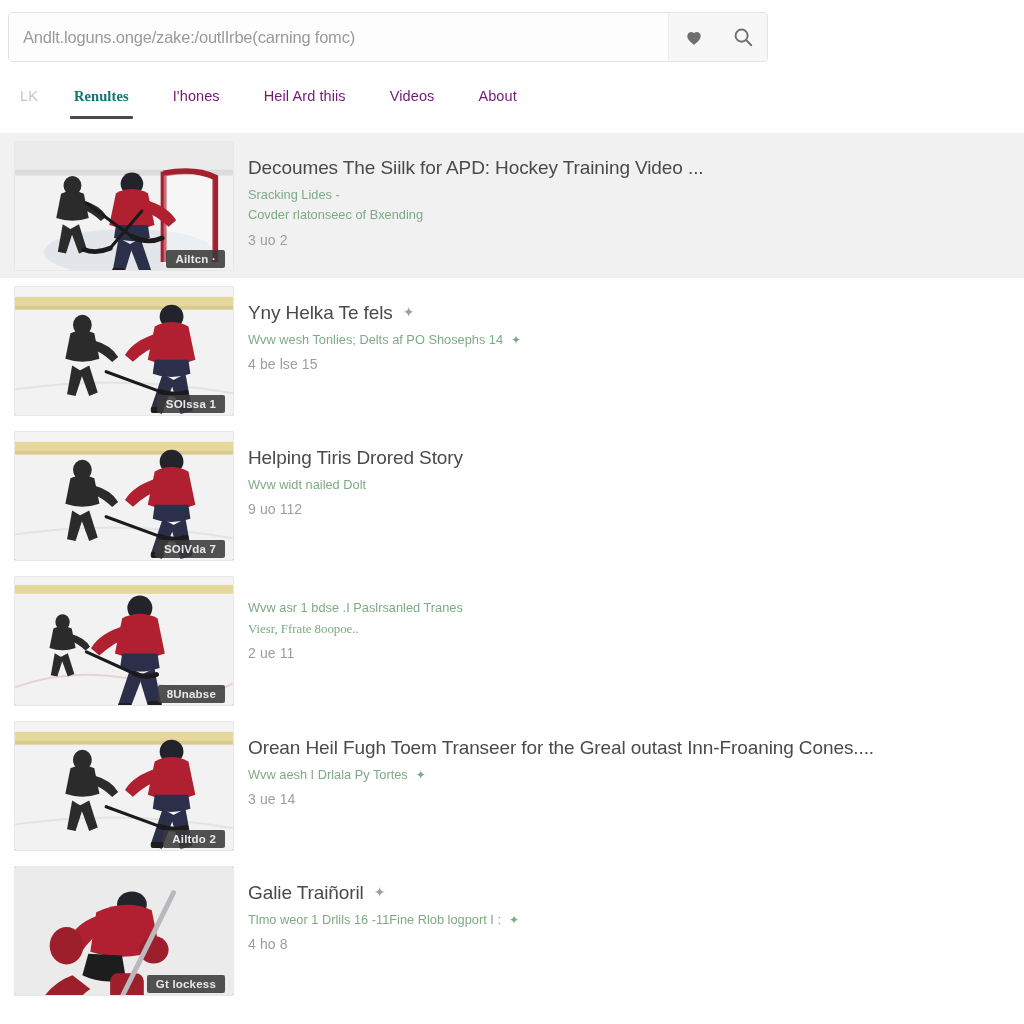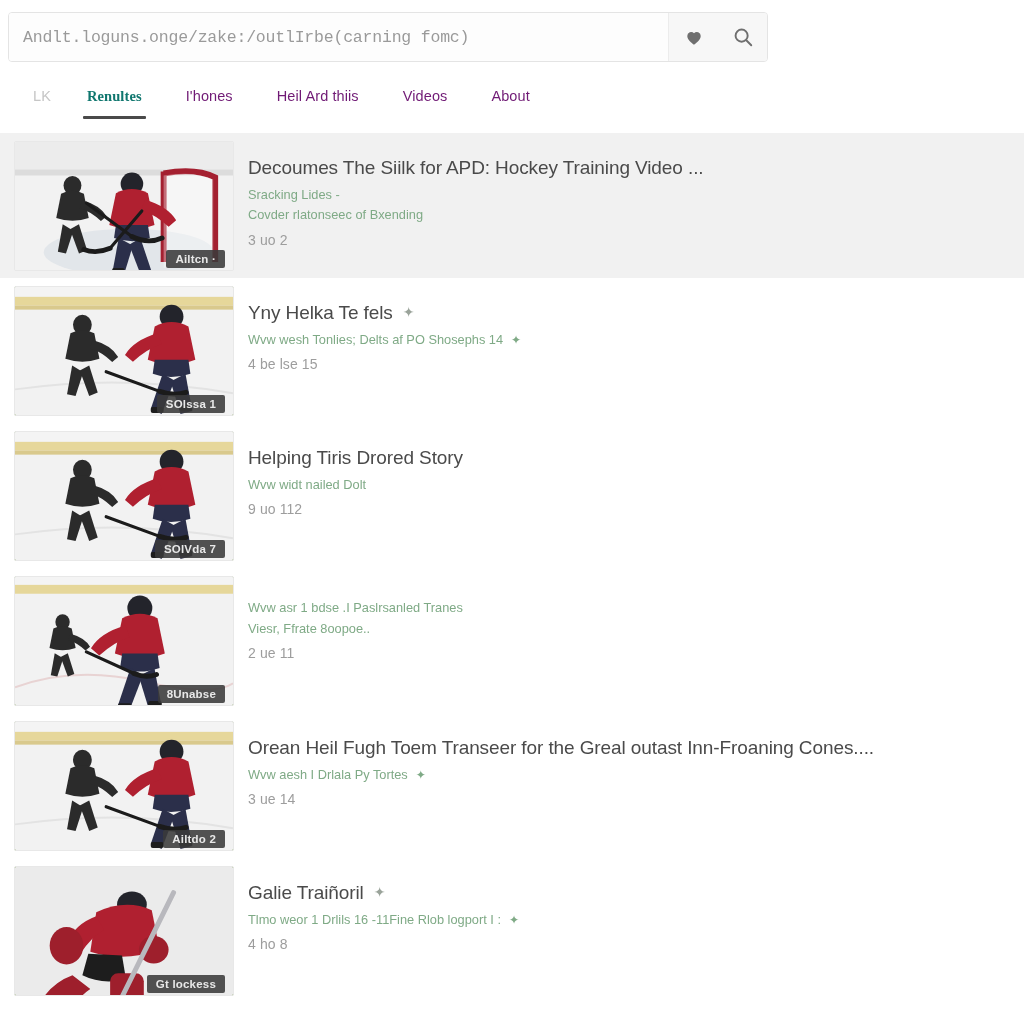--- a/index.html
+++ b/index.html
@@ -28,21 +28,21 @@
     border: 1px solid #e4e4e4;
     border-radius: 4px;
     overflow: hidden;
   }
   .search-input {
     flex: 1 1 auto;
     border: none;
     outline: none;
     background: #fdfdfd;
     border-right: 1px solid #ececec;
-    font-family: Liberation Mono, monospace;
+    font-family: Liberation Sans, sans-serif;
     font-size: 16.5px;
     color: #9a9a9a;
     padding: 0 14px;
     letter-spacing: -0.2px;
   }
   .search-actions {
     flex: 0 0 auto;
     width: 98px;
     display: flex;
     align-items: center;
@@ -60,21 +60,21 @@
   }
   .icon-btn svg { display: block; }
 
   
   .tabs {
     position: absolute;
     left: 0; top: 84px;
     width: 1024px; height: 44px;
     display: flex;
     align-items: flex-start;
-    padding-left: 25px;
+    padding-left: 12px;
     gap: 0px;
   }
   .tab {
     position: relative;
     padding: 4px 22px 16px 22px;
     font-size: 14.5px;
     color: #701a75;
     letter-spacing: 0.1px;
     cursor: pointer;
     white-space: nowrap;
@@ -389,21 +389,21 @@
     <g stroke="#1b1b1b" stroke-width="3.2" fill="none" stroke-linecap="round">
             <line x1="72" y1="76" x2="120" y2="98"></line>
             <path d="M120,98 q12,5 22.799999999999997,1" stroke-width="5"></path>
           </g>
   </svg>
           </div>
           <div class="badge">8Unabse</div>
         </div>
         <div class="result-body">
           <div class="result-sub"><span>Wvw asr 1 bdse .I Paslrsanled Tranes</span></div>
-          <div class="result-sub" style="margin-top: 2px;">Viesr, Ffrate 8oopoe..</div>
+          <div class="result-sub" style="margin-top: 2px; font-family: Liberation Serif, serif;">Viesr, Ffrate 8oopoe..</div>
           <div class="result-meta">2 ue 11</div>
         </div>
       </div>
       <div class="result-row">
         <div class="thumb-wrap">
           <div class="thumb">
             <svg viewBox="0 0 220 130" preserveAspectRatio="none">
     <rect width="220" height="130" fill="#f2f2f2"></rect>
     <rect width="220" height="16" fill="#f4f4f4"></rect>
     <rect y="10" width="220" height="9" fill="#e6d79a"></rect>

